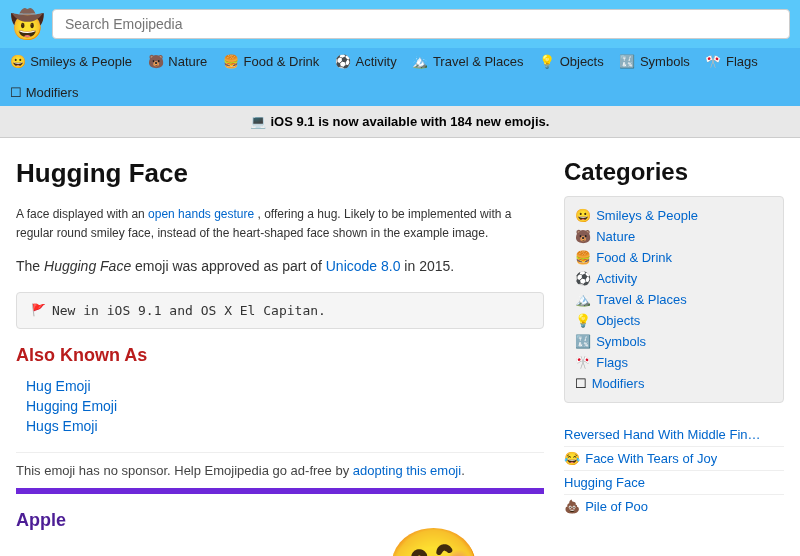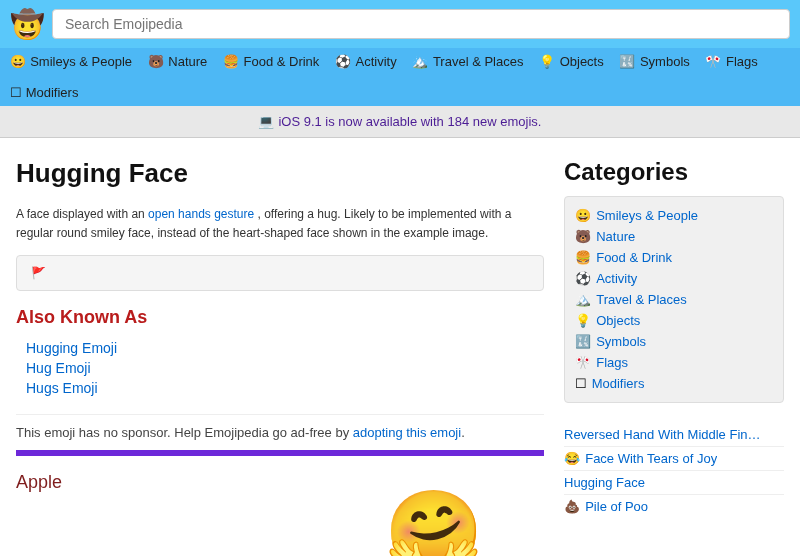--- a/index.html
+++ b/index.html
@@ -44,22 +44,23 @@
       gap: 4px;
       white-space: nowrap;
     }
 
     
     #ios-banner {
       background: #e8e8e8;
       text-align: center;
       padding: 8px;
       font-size: 13px;
-      color: #4c1d95;
+      color: #000000;
       border-bottom: 1px solid #ccc;
+      font-weight: bold;
     }
 
     
     #main-layout {
       display: flex;
       gap: 0;
       padding: 20px 16px;
       max-width: 800px;
     }
 
@@ -136,22 +137,22 @@
       border-bottom: 6px solid #6d28d9;
       padding: 10px 0;
       margin-bottom: 16px;
     }
 
     #apple-section {
       margin-top: 8px;
     }
     #apple-title {
       font-size: 18px;
-      font-weight: normal;
-      color: #7f1d1d;
+      font-weight: bold;
+      color: #4c1d95;
       cursor: pointer;
       margin-bottom: 4px;
     }
 
     
     #emoji-display {
       position: relative;
       margin-top: 20px;
       display: flex;
       justify-content: flex-end;
@@ -250,30 +251,34 @@
   <div id="left-content">
 
     <h1 id="page-title">Hugging Face</h1>
 
     <p id="description">
       <span>A face displayed with an</span>
       <a class="link">open hands gesture</a>
       <span>, offering a hug. Likely to be implemented with a regular round smiley face, instead of the heart-shaped face shown in the example image.</span>
     </p>
 
+    <p id="unicode-note">
+      <span>The </span><em>Hugging Face</em><span> emoji was approved as part of </span><a class="link">Unicode 8.0</a><span> in 2015.</span>
+    </p>
 
     <div id="ios-note-box">
       <span class="flag-red">🚩</span>
+      <span>New in iOS 9.1 and OS X El Capitan.</span>
     </div>
 
     <h2 id="also-known-as-title">Also Known As</h2>
 
     <ul id="aka-list">
+      <li>Hug Emoji</li>
       <li>Hugging Emoji</li>
-      <li>Hug Emoji</li>
       <li>Hugs Emoji</li>
     </ul>
 
     <p id="sponsor-note">
       <span>This  emoji has no sponsor. Help Emojipedia go ad-free by </span><a class="link">adopting this emoji</a><span>.</span>
     </p>
 
     <div id="apple-section">
       <div style="display:flex; justify-content:space-between; align-items:flex-start;">
         <div>

